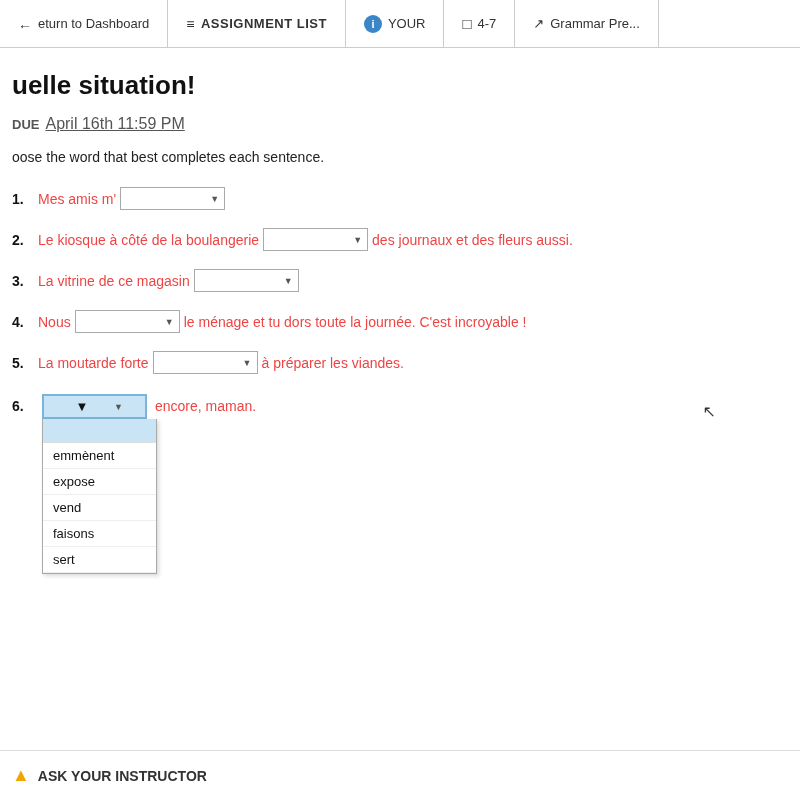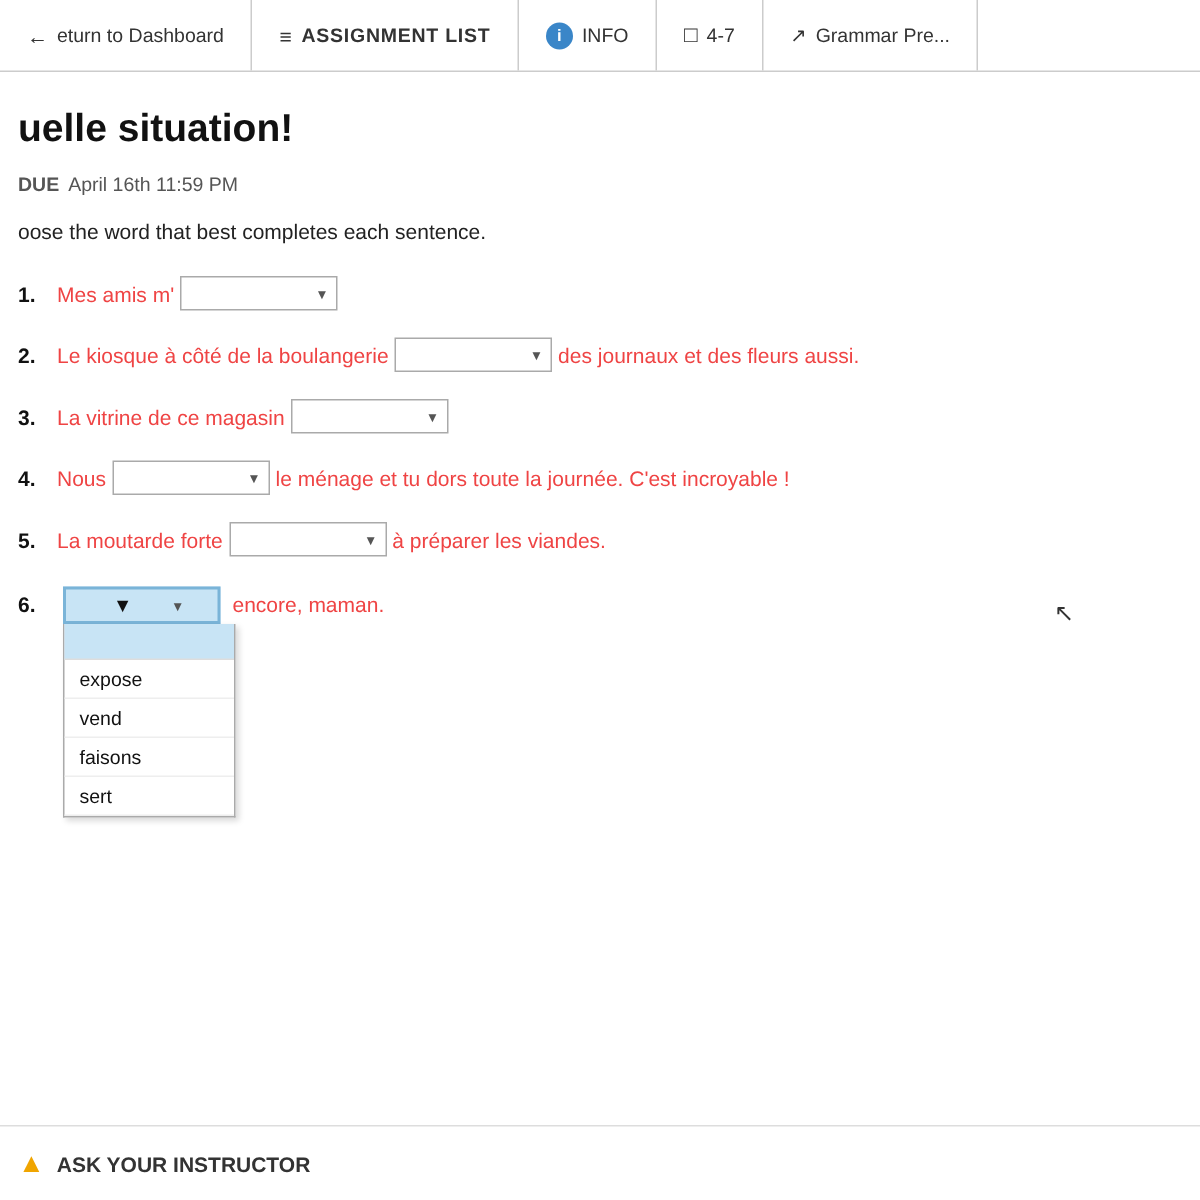--- a/index.html
+++ b/index.html
@@ -70,22 +70,23 @@
       color: #111;
     }
     .due-label {
       font-size: 13px;
       font-weight: bold;
       color: #555;
       text-transform: uppercase;
       margin-right: 6px;
     }
     .due-date {
-      font-size: 13px;
+      font-size: 16px;
       color: #555;
+      text-decoration: underline;
     }
     .title-row {
       display: flex;
       align-items: baseline;
       gap: 0;
       margin-bottom: 10px;
     }
     .title-due-row {
       display: flex;
       align-items: center;
@@ -235,21 +236,21 @@
   <div class="nav-item">
     <span class="nav-icon">←</span>
     <span>eturn to Dashboard</span>
   </div>
   <div class="nav-item nav-item-assignment">
     <span class="nav-icon">≡</span>
     <span>ASSIGNMENT LIST</span>
   </div>
   <div class="nav-item nav-item-info">
     <span class="nav-icon">i</span>
-    <span>INFO</span>
+    <span>YOUR</span>
   </div>
   <div class="nav-item nav-item-book">
     <span class="nav-icon">□</span>
     <span>4-7</span>
   </div>
   <div class="nav-item nav-item-grammar">
     <span class="nav-icon">↗</span>
     <span>Grammar Pre...</span>
   </div>
 </nav>
@@ -356,20 +357,21 @@
       <span class="question-num" style="padding-top: 4px;">6.</span>
       <div class="dropdown-open-wrapper" style="position: relative; margin: 0 4px;">
 
         <div class="dropdown-open-input">
           <span>&nbsp;</span>
           <span>▼</span>
         </div>
 
         <div class="dropdown-open-list">
           <div class="blank-option"></div>
+          <div class="option-item">emmènent</div>
           <div class="option-item">expose</div>
           <div class="option-item">vend</div>
           <div class="option-item">faisons</div>
           <div class="option-item">sert</div>
         </div>
       </div>
       <span class="question-text" style="padding-top: 4px;">encore, maman.</span>
 
       <span style="position: absolute; right: 60px; top: 10px; font-size: 16px; color: #333; pointer-events: none;">↖</span>
     </li>

